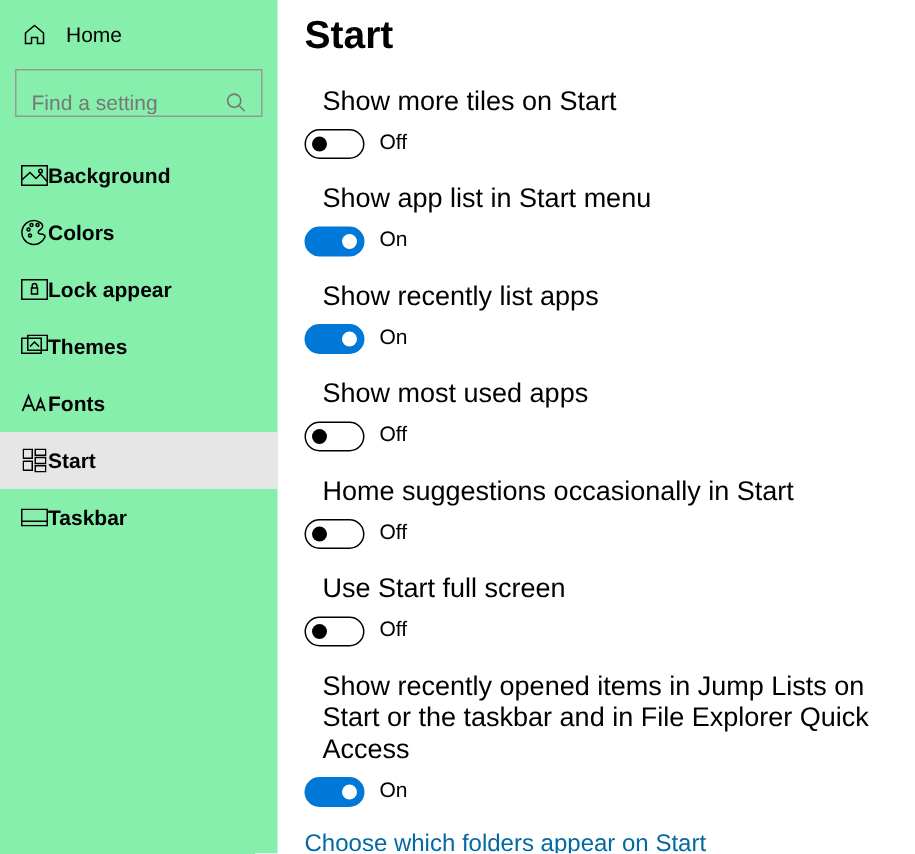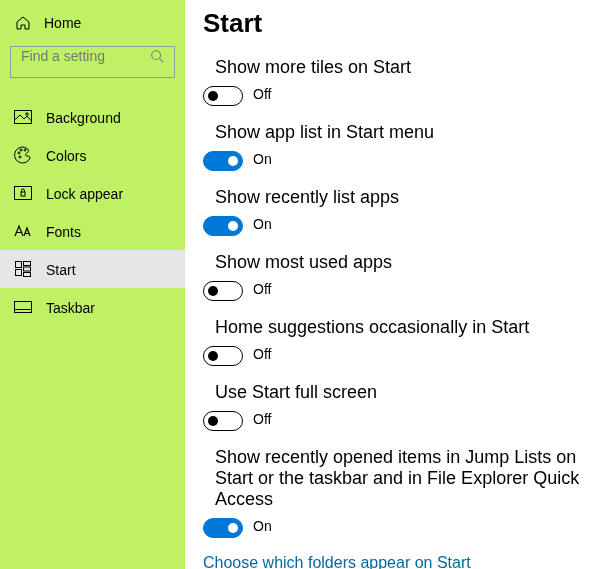--- a/index.html
+++ b/index.html
@@ -10,60 +10,61 @@
     color: #000;
     background: #fff;
     width: 610px;
     height: 569px;
     overflow: hidden;
     display: flex;
   }
   .sidebar {
     width: 185px;
     padding: 8px 0 0 0;
-    background: #bef264;
+    background: #86efac;
   }
   .home-row {
     display: flex;
     align-items: center;
     padding: 6px 14px 10px 14px;
     gap: 12px;
     cursor: pointer;
   }
   .home-label { font-size: 14px; }
   .search-box {
     margin: 4px 10px 14px 10px;
     border: 1px solid #999;
     height: 32px;
     display: flex;
-    align-items: flex-start;
+    align-items: flex-end;
     padding: 0 8px;
     justify-content: space-between;
   }
   .search-input {
     border: none;
     outline: none;
     font-size: 14px;
     color: #777;
     width: 120px;
     background: transparent;
   }
   .search-input::placeholder { color: #777; }
   .section-title {
     font-weight: 600;
     font-size: 14px;
     padding: 2px 14px 14px 14px;
   }
   .nav-list { padding-top: 6px; }
   .nav-item {
     display: flex;
-    align-items: flex-end;
+    align-items: center;
     padding: 10px 14px;
-    gap: 14px;
-    cursor: pointer;
+    gap: 0;
+    cursor: pointer;
+    font-weight: bold;
   }
   .nav-item.selected { background: #e6e6e6; }
   .nav-icon { width: 18px; height: 18px; display:flex; align-items:center; justify-content:center; flex-shrink:0; }
   .nav-label { font-size: 14px; }
 
   .main {
     flex: 1;
     padding: 6px 10px 0 18px;
     overflow: hidden;
   }
@@ -173,20 +174,30 @@
       <span class="nav-icon">
         <svg width="18" height="14" viewBox="0 0 18 14" fill="none" stroke="#000" stroke-width="1">
             <rect x="0.5" y="0.5" width="17" height="13"></rect>
             <rect x="7" y="6" width="4" height="4"></rect>
             <path d="M7.5 6 V4.5 A1.5 1.5 0 0 1 10.5 4.5 V6"></path>
           </svg>
       </span>
       <span class="nav-label">Lock appear</span>
     </div>
 
+    <div class="nav-item">
+      <span class="nav-icon">
+        <svg width="18" height="16" viewBox="0 0 18 16" fill="none" stroke="#000" stroke-width="1">
+            <rect x="0.5" y="2.5" width="13" height="10"></rect>
+            <rect x="4.5" y="0.5" width="13" height="10"></rect>
+            <path d="M6 8 L9 5 L12 8"></path>
+          </svg>
+      </span>
+      <span class="nav-label">Themes</span>
+    </div>
 
     <div class="nav-item">
       <span class="nav-icon">
         <svg width="18" height="14" viewBox="0 0 18 14" fill="none" stroke="#000" stroke-width="1.2">
             <path d="M1 12 L5 2 L9 12 M2.5 8.5 H7.5"></path>
             <path d="M10 12 L13 4 L16 12 M11 9.5 H15"></path>
           </svg>
       </span>
       <span class="nav-label">Fonts</span>
     </div>

